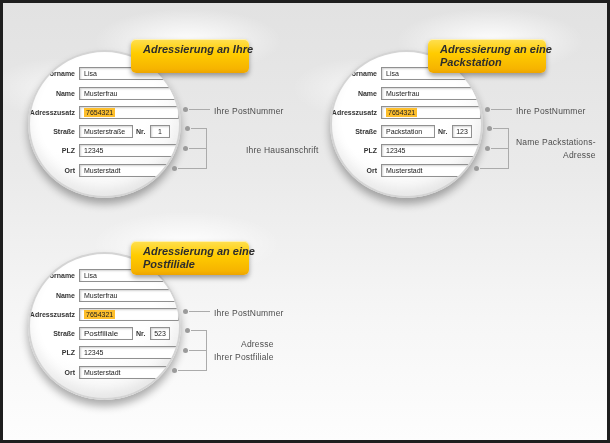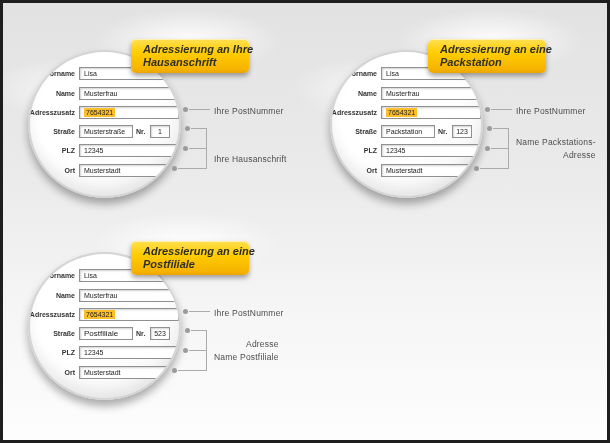--- a/index.html
+++ b/index.html
@@ -74,21 +74,21 @@
   .d-plz{left:155px;top:107px}
   .l-plz{left:161px;top:109px;width:17px}
   .d-ort{left:144px;top:127px}
   .l-ort{left:150px;top:129px;width:28px}
   .v-bracket{left:178px;top:89px;height:41px}
   .ann-text{
     position:absolute;left:186px;font-size:8.5px;line-height:13px;
     color:#4d4d4d;white-space:nowrap;letter-spacing:.2px;text-align:right;
   }
   .t-post{top:66px;}
-  .t-bracket-1{top:114px;}
+  .t-bracket-1{top:105px;margin-left:32px;}
   .t-bracket-2{top:97px;}
 </style>
 </head>
 <body>
 
 <div id="frame">
 
   <div class="group g1">
     <div class="circle">
       <div class="row r1">
@@ -127,21 +127,20 @@
       </div>
       <div class="row r6">
         <span class="flabel">Ort</span>
         <span class="finput">
             <span class="fval">Musterstadt</span>
           </span>
       </div>
     </div>
     <div class="callout">
       <div>Adressierung an Ihre</div>
-      <div>Hausanschrift</div>
     </div>
     <span class="dot d-post"></span>
     <span class="hline l-post"></span>
     <span class="ann-text t-post">Ihre PostNummer</span>
     <span class="dot d-str"></span>
     <span class="hline l-str"></span>
     <span class="dot d-plz"></span>
     <span class="hline l-plz"></span>
     <span class="dot d-ort"></span>
     <span class="hline l-ort"></span>
@@ -267,17 +266,17 @@
     <span class="ann-text t-post">Ihre PostNummer</span>
     <span class="dot d-str"></span>
     <span class="hline l-str"></span>
     <span class="dot d-plz"></span>
     <span class="hline l-plz"></span>
     <span class="dot d-ort"></span>
     <span class="hline l-ort"></span>
     <span class="vline v-bracket"></span>
     <span class="ann-text t-bracket-2">
       <span style="display:block">Adresse</span>
-      <span style="display:block">Name Postfiliale</span>
+      <span style="display:block">Ihrer Postfiliale</span>
     </span>
   </div>
 
 </div>
 
 </body></html>

